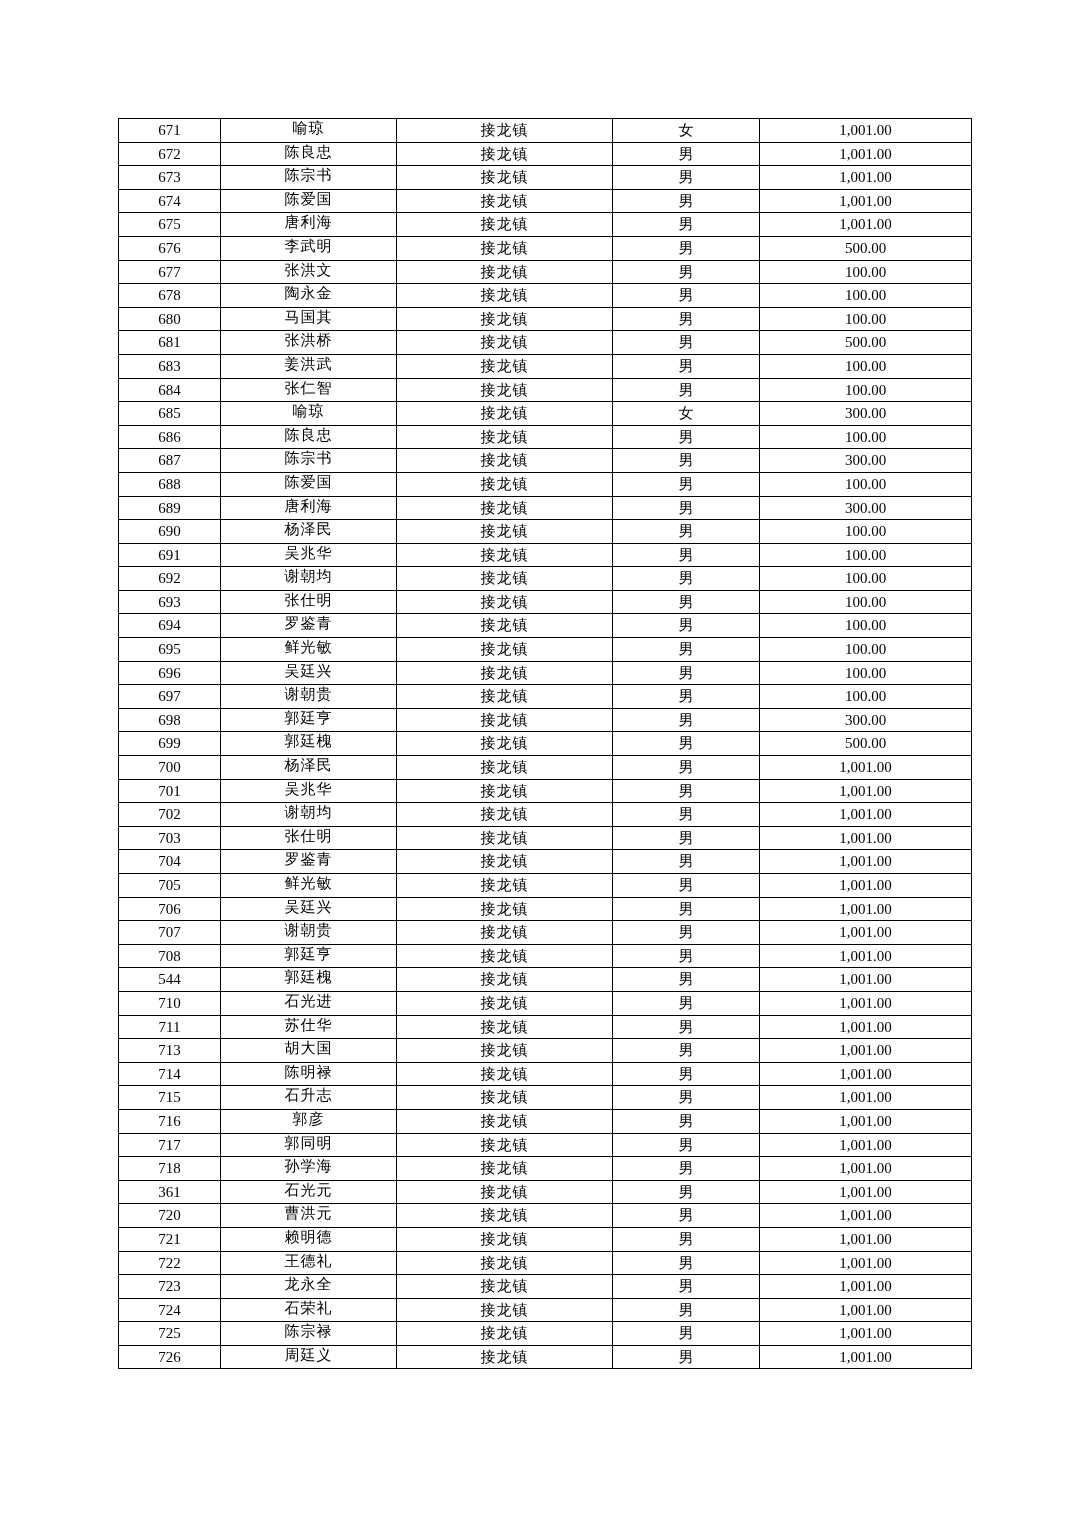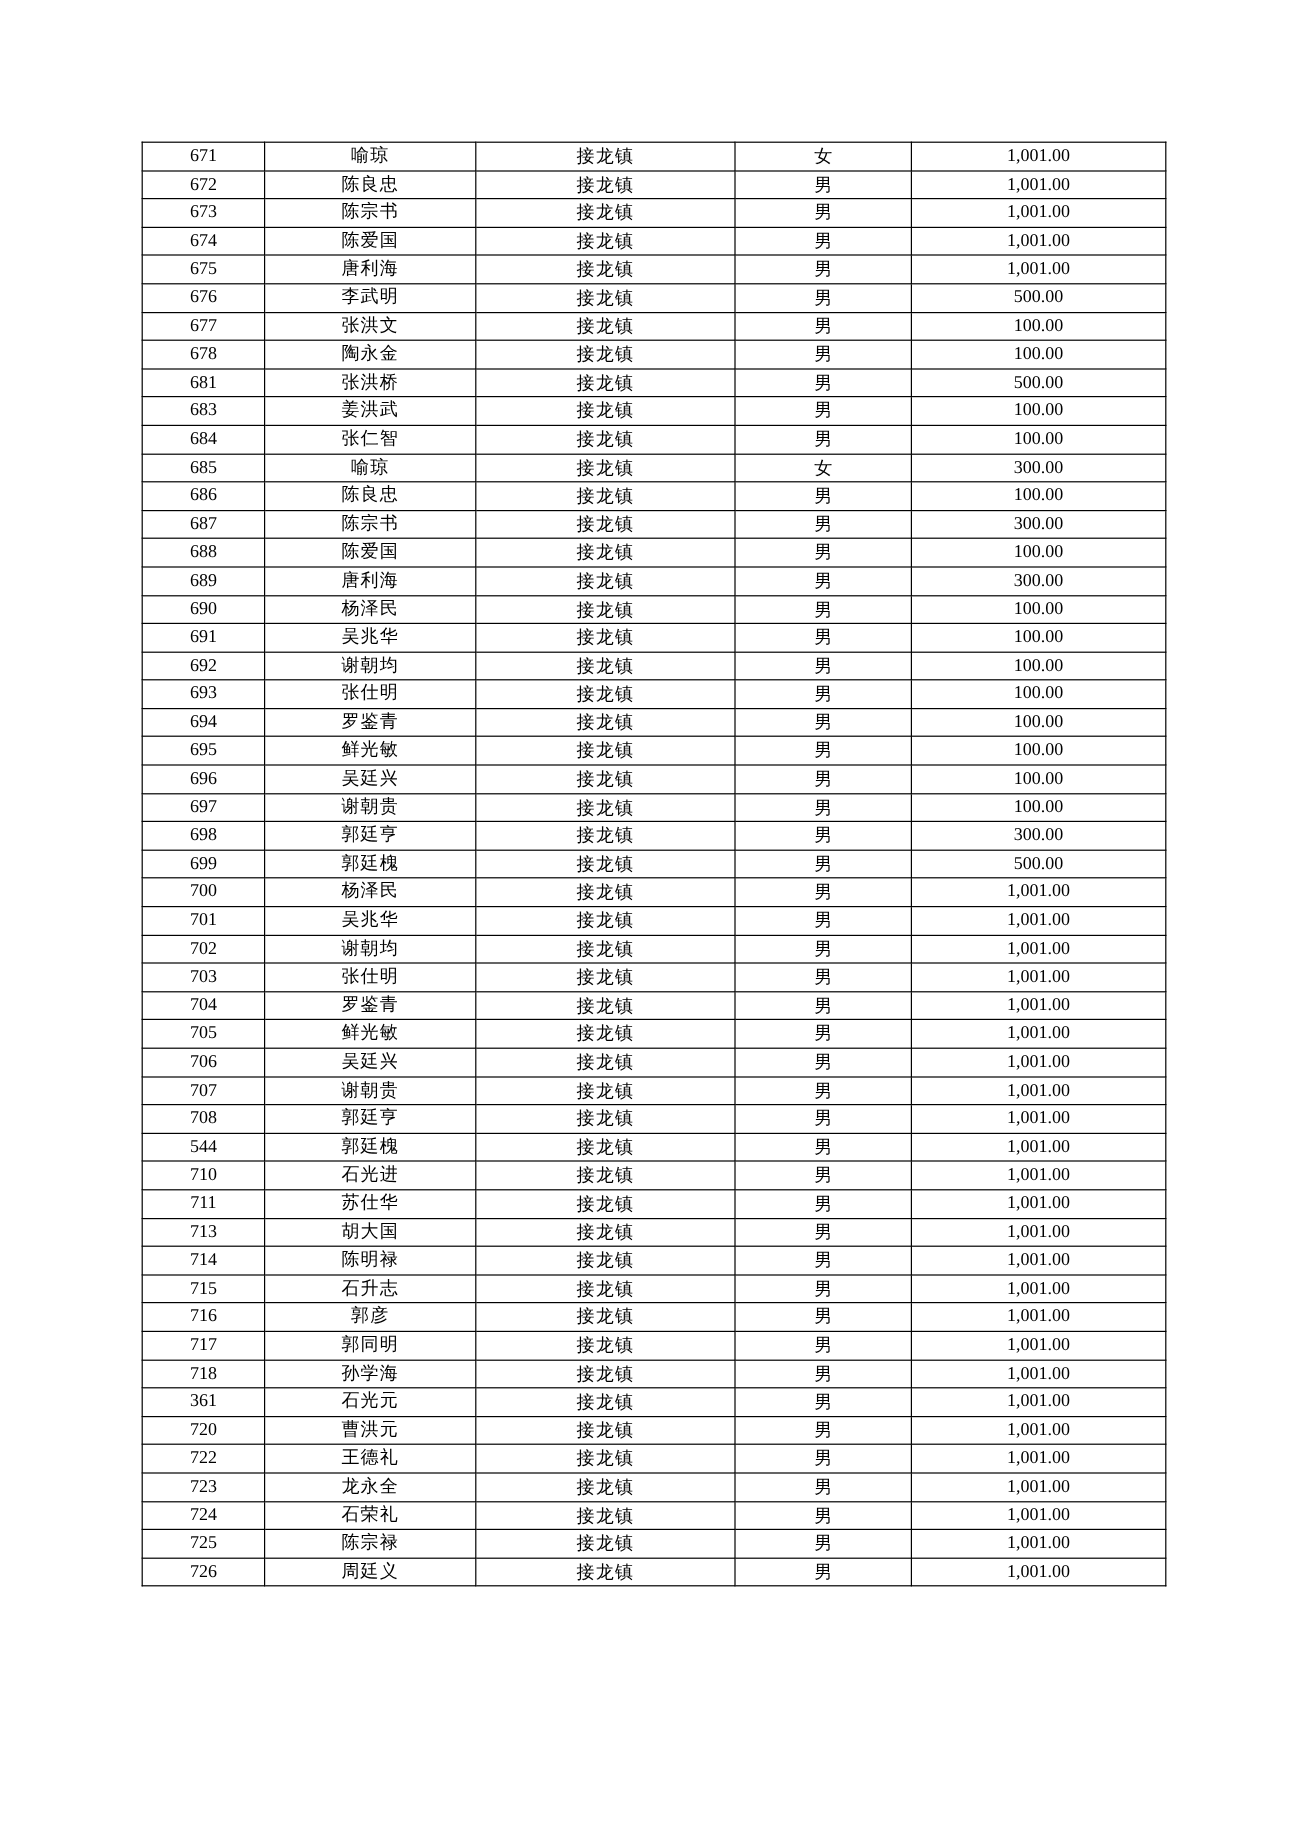--- a/index.html
+++ b/index.html
@@ -36,21 +36,21 @@
     overflow: hidden;
     white-space: nowrap;
   }
   col.c-index { width: 102px; }
   col.c-name  { width: 176px; }
   col.c-town  { width: 216px; }
   col.c-sex   { width: 147px; }
   col.c-amount{ width: 212px; }
 
   td.cell-name {
-    font-family: Liberation Serif, serif;
+    font-family: Liberation Mono, monospace;
     font-size: 15px;
     letter-spacing: 1px;
   }
   td.cell-town {
     font-family: "DejaVu Sans", "Liberation Sans", sans-serif;
     font-size: 15px;
     letter-spacing: 1px;
   }
   td.cell-sex {
     font-family: "DejaVu Sans", "Liberation Sans", sans-serif;
@@ -124,20 +124,27 @@
           <td class="cell-amount">100.00</td>
         </tr>
         <tr>
           <td class="cell-index">678</td>
           <td class="cell-name">陶永金</td>
           <td class="cell-town">接龙镇</td>
           <td class="cell-sex">男</td>
           <td class="cell-amount">100.00</td>
         </tr>
         <tr>
+          <td class="cell-index">680</td>
+          <td class="cell-name">马国其</td>
+          <td class="cell-town">接龙镇</td>
+          <td class="cell-sex">男</td>
+          <td class="cell-amount">100.00</td>
+        </tr>
+        <tr>
           <td class="cell-index">681</td>
           <td class="cell-name">张洪桥</td>
           <td class="cell-town">接龙镇</td>
           <td class="cell-sex">男</td>
           <td class="cell-amount">500.00</td>
         </tr>
         <tr>
           <td class="cell-index">683</td>
           <td class="cell-name">姜洪武</td>
           <td class="cell-town">接龙镇</td>
@@ -385,20 +392,27 @@
         <tr>
           <td class="cell-index">361</td>
           <td class="cell-name">石光元</td>
           <td class="cell-town">接龙镇</td>
           <td class="cell-sex">男</td>
           <td class="cell-amount">1,001.00</td>
         </tr>
         <tr>
           <td class="cell-index">720</td>
           <td class="cell-name">曹洪元</td>
+          <td class="cell-town">接龙镇</td>
+          <td class="cell-sex">男</td>
+          <td class="cell-amount">1,001.00</td>
+        </tr>
+        <tr>
+          <td class="cell-index">721</td>
+          <td class="cell-name">赖明德</td>
           <td class="cell-town">接龙镇</td>
           <td class="cell-sex">男</td>
           <td class="cell-amount">1,001.00</td>
         </tr>
         <tr>
           <td class="cell-index">722</td>
           <td class="cell-name">王德礼</td>
           <td class="cell-town">接龙镇</td>
           <td class="cell-sex">男</td>
           <td class="cell-amount">1,001.00</td>

